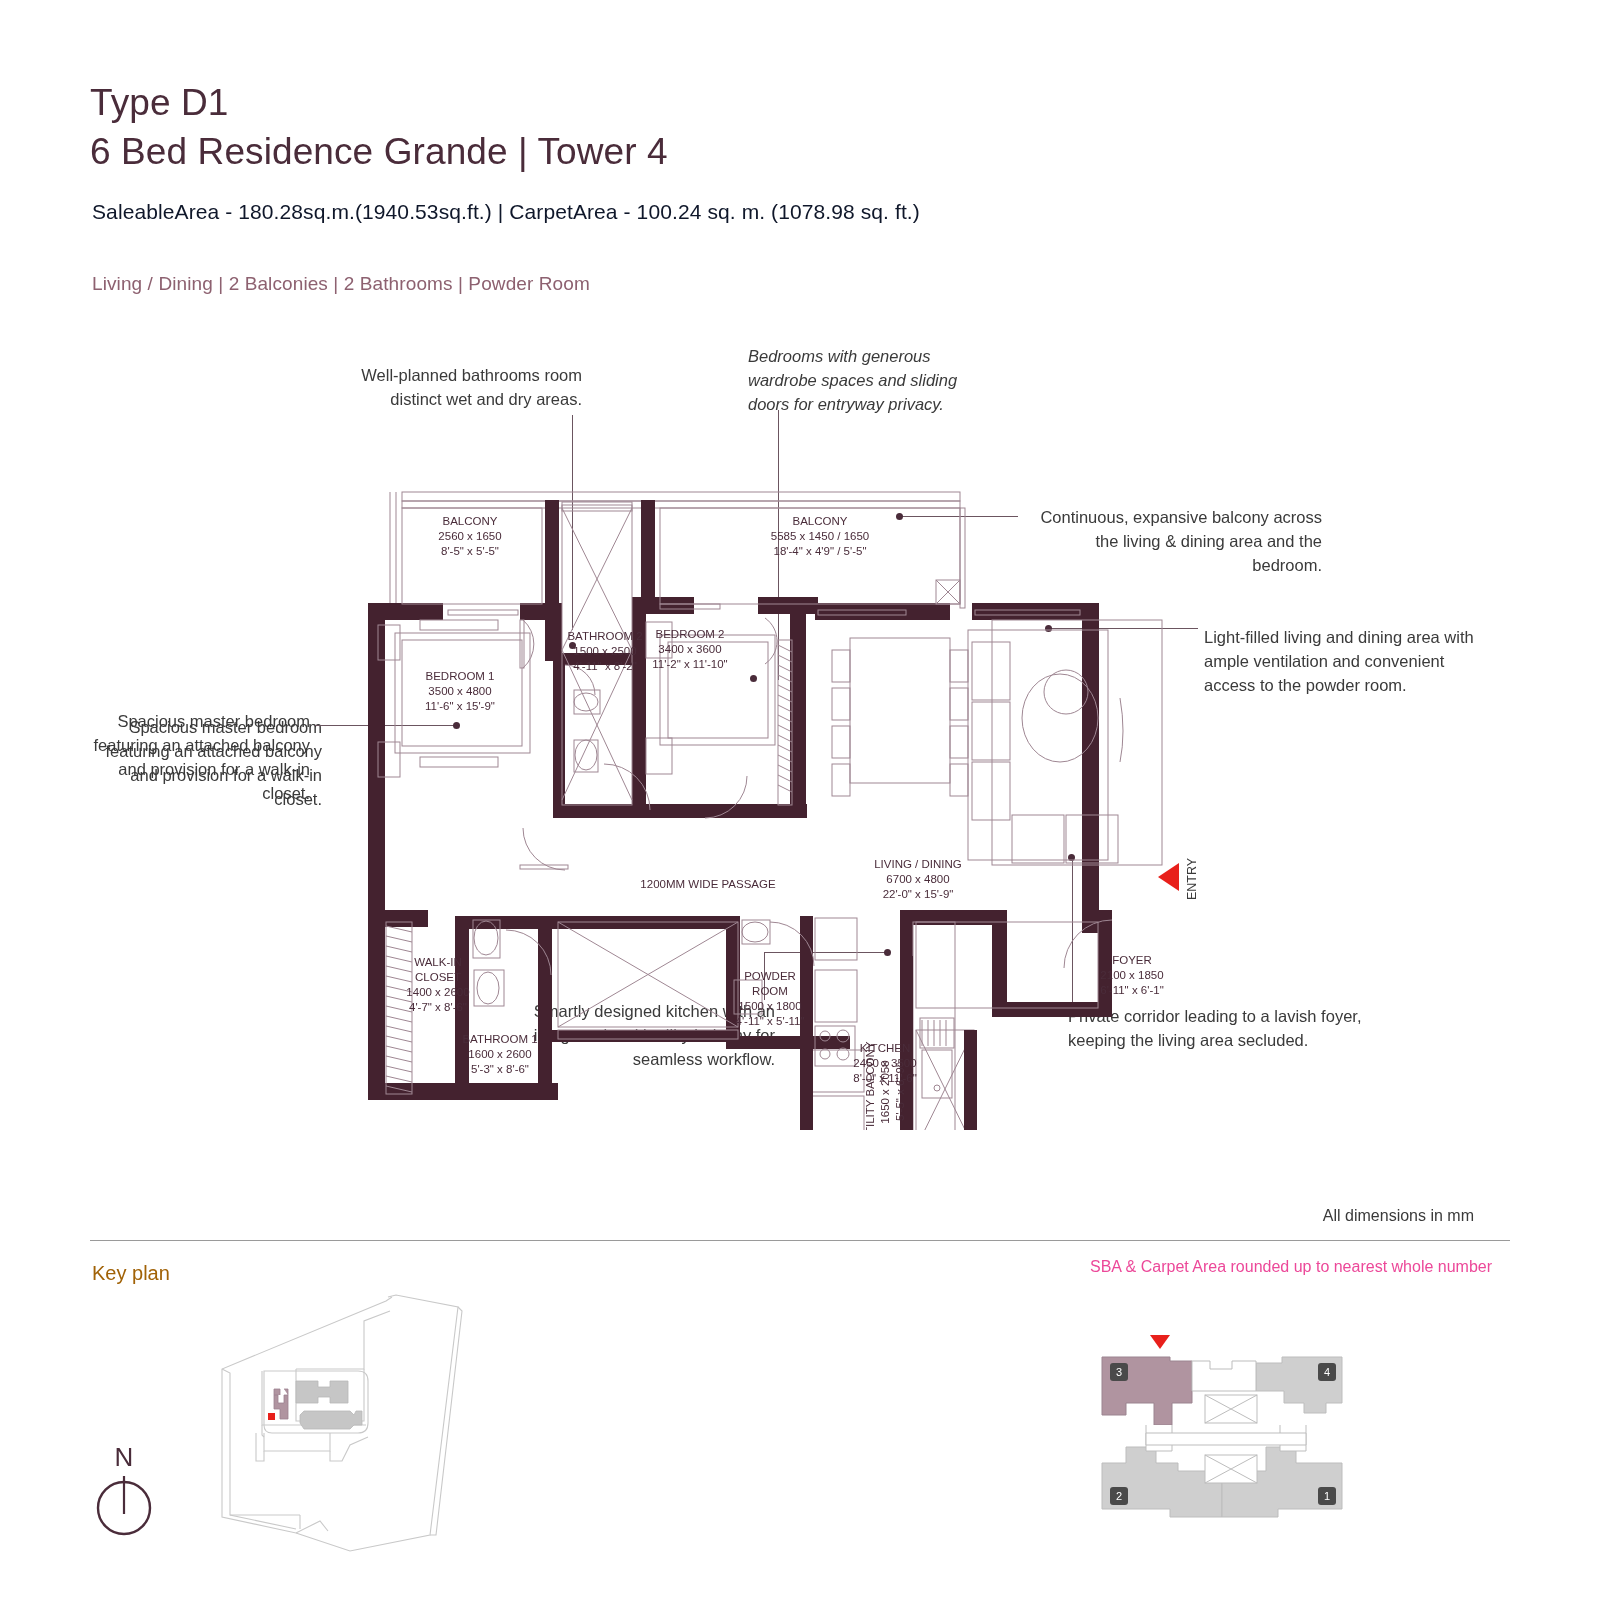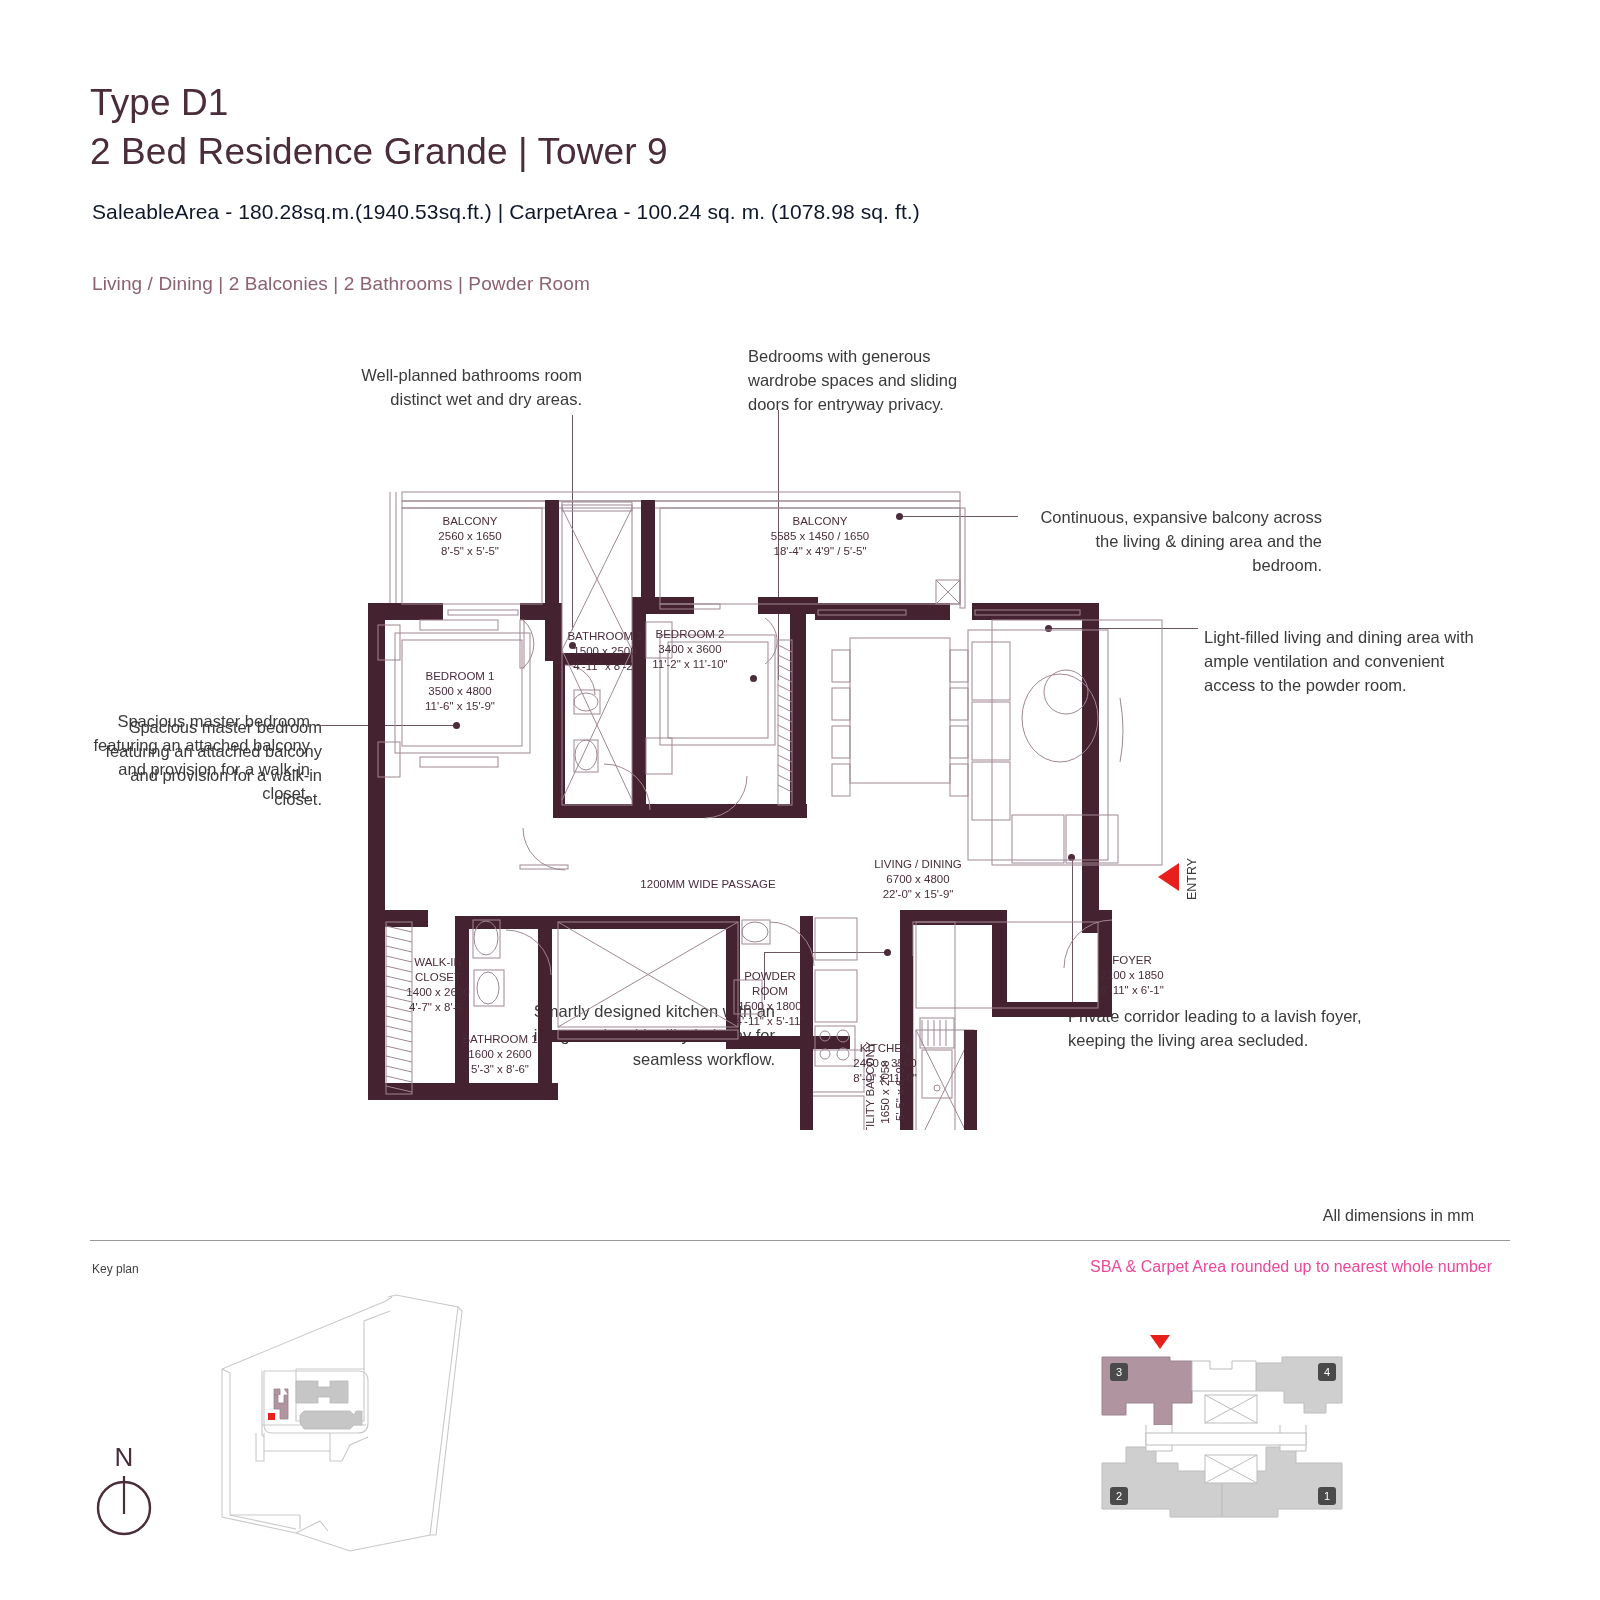--- a/index.html
+++ b/index.html
@@ -21,56 +21,56 @@
     font-size:21px;color:#0f172a;letter-spacing:.1px;
   }
   .subtitle2{
     position:absolute;left:92px;top:241px;
     font-size:19px;color:#8d6170;letter-spacing:.1px;margin-top:32px;
   }
 
   
   .callout{position:absolute;font-size:16.5px;line-height:1.45;color:#3a3a3a;}
   .co-bath{left:352px;top:364px;width:230px;text-align:right;}
-  .co-bed{left:748px;top:345px;width:215px;text-align:left;}
+  .co-bed{left:748px;top:345px;width:215px;text-align:left;font-style:italic;}
   .co-balc{left:1022px;top:506px;width:300px;text-align:right;}
   .co-live{left:1204px;top:618px;width:290px;text-align:left;margin-top:8px;}
   .co-master{left:75px;top:710px;width:235px;text-align:right;}
   .co-master2{left:87px;top:716px;width:235px;text-align:right;}
   .co-kitchen{left:530px;top:1000px;width:245px;text-align:right;}
   .co-corridor{left:1068px;top:1005px;width:310px;text-align:left;}
 
   
   .leader{position:absolute;background:#6b5560;}
   .leader.h{height:1px;}
   .leader.v{width:1px;}
   .dot{position:absolute;width:7px;height:7px;border-radius:50%;background:#4a2c3a;}
 
   
   #plan{position:absolute;left:360px;top:470px;}
 
   
   .rule{position:absolute;background:#9a9a9a;height:1px;}
   .allDim{position:absolute;right:126px;top:1207px;font-size:16px;color:#3a3a3a;}
-  .keyplanLbl{position:absolute;left:92px;top:1262px;font-size:12px;color:#404040;}
+  .keyplanLbl{position:absolute;left:92px;top:1262px;font-size:20px;color:#a16207;}
   .sbaNote{position:absolute;left:1090px;top:1258px;font-size:16px;color:#ec4899;}
   #sitemap{position:absolute;left:200px;top:1285px;}
   #unitkey{position:absolute;left:1060px;top:1295px;}
   #northarrow{position:absolute;left:88px;top:1438px;}
 
   .rm{font-family:"Liberation Sans",sans-serif;fill:#4a2c3a;}
 </style>
 </head>
 <body>
 
 <div class="page">
 
   <div class="title">
     <div>Type D1</div>
-    <div>2 Bed Residence Grande | Tower 9</div>
+    <div>6 Bed Residence Grande | Tower 4</div>
   </div>
   <div class="subtitle">SaleableArea - 180.28sq.m.(1940.53sq.ft.) | CarpetArea - 100.24 sq. m. (1078.98 sq. ft.)</div>
   <div class="subtitle2">Living / Dining | 2 Balconies | 2 Bathrooms | Powder Room</div>
 
   <div class="callout co-bath">Well-planned bathrooms room distinct wet and dry areas.</div>
   <div class="callout co-bed">Bedrooms with generous wardrobe spaces and sliding doors for entryway privacy.</div>
   <div class="callout co-balc">Continuous, expansive balcony across the living &amp; dining area and the bedroom.</div>
   <div class="callout co-live">Light-filled living and dining area with ample ventilation and convenient access to the powder room.</div>
   <div class="callout co-master">Spacious master bedroom featuring an attached balcony and provision for a walk-in closet.</div>
   <div class="callout co-master2">Spacious master bedroom featuring an attached balcony and provision for a walk-in closet.</div>

